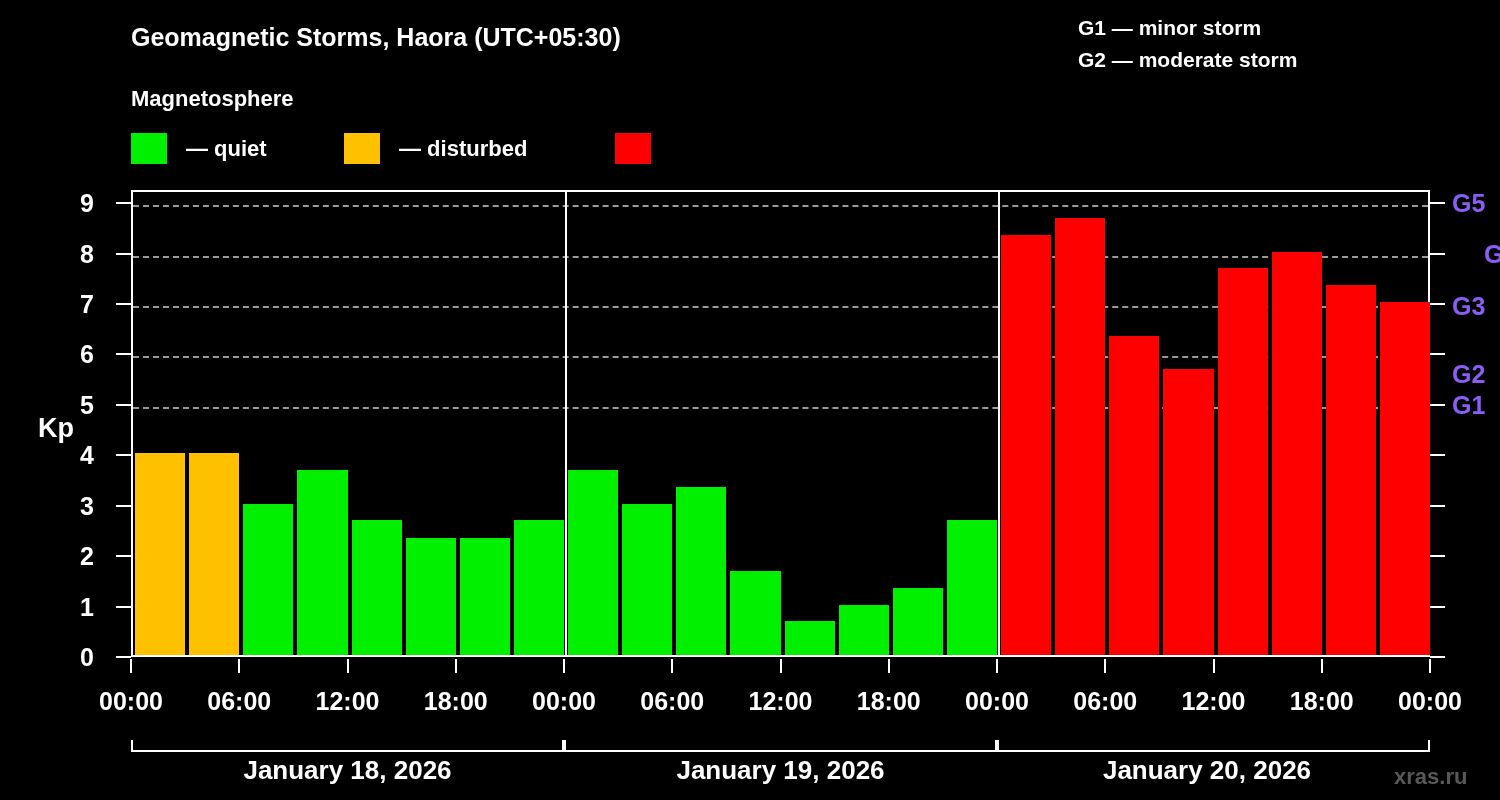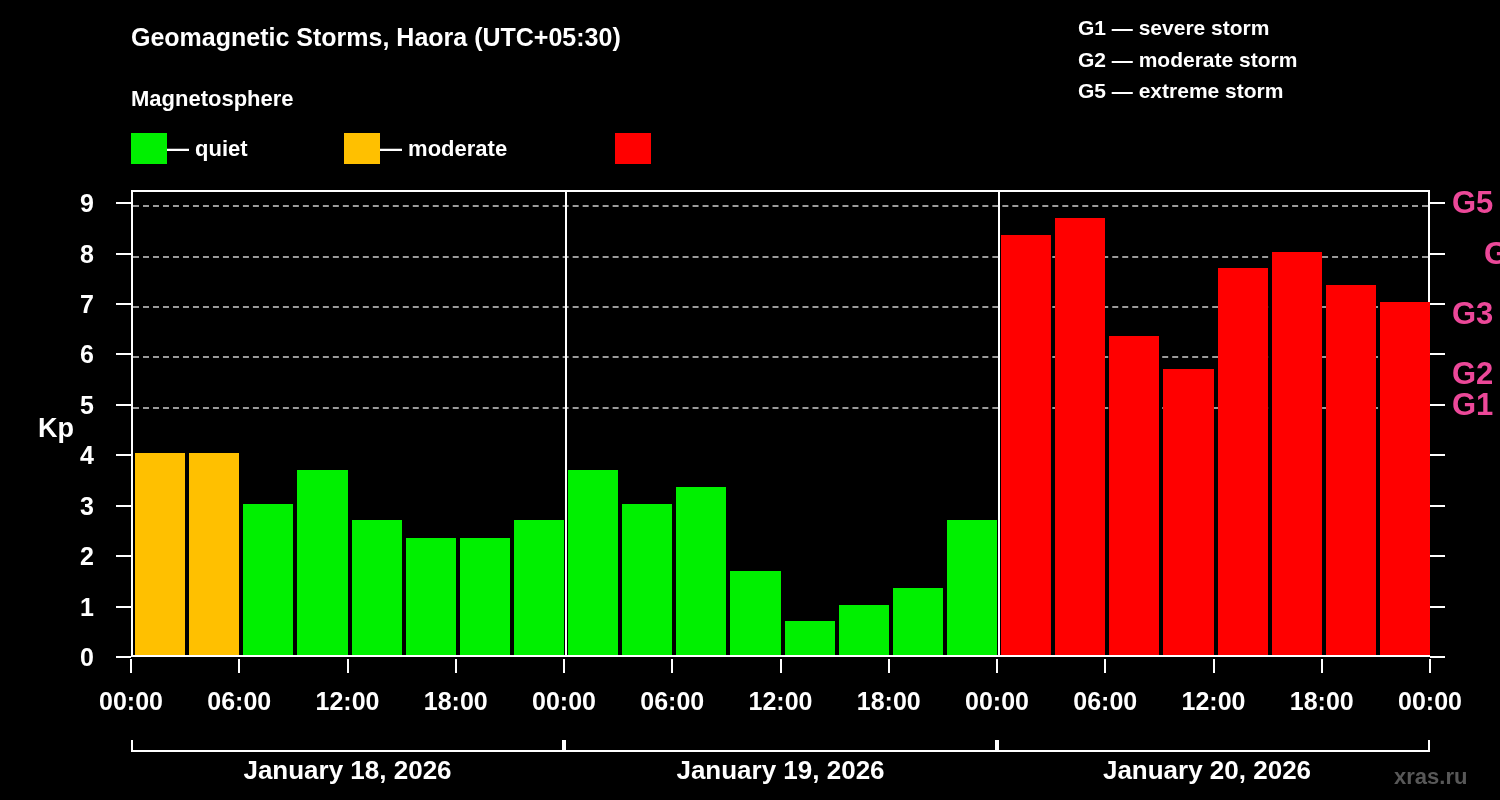--- a/index.html
+++ b/index.html
@@ -26,21 +26,21 @@
   
   .legend-row { position: absolute; left: 131px; top: 133px; height: 34px; }
   .legend-item { position: absolute; top: 0; height: 34px; white-space: nowrap; }
   .legend-swatch {
     display: inline-block; vertical-align: middle;
     width: 36px; height: 31px;
   }
   .legend-text {
     display: inline-block; vertical-align: middle;
     font-size: 22px; font-weight: bold; color: #ffffff;
-    margin-left: 0;
+    margin-left: 19px;
   }
   .li0 { left: 0px; }
   .li1 { left: 213px; }
   .li2 { left: 484px; }
 
   
   .gscale { position: absolute; left: 1078px; top: 12px; }
   .gscale-line {
     font-size: 21px; font-weight: bold; color: #ffffff;
     line-height: 31.5px; white-space: nowrap;
@@ -82,21 +82,21 @@
     font-size: 27px; font-weight: bold; color: #ffffff;
   }
 
   
   .gtick-mark {
     position: absolute; left: 1430px; width: 15px; height: 2px;
     background: #ffffff; transform: translateY(-1px);
   }
   .gtick-label {
     position: absolute; left: 1452px;
-    font-size: 31px; font-weight: bold; color: #ec4899;
+    font-size: 25px; font-weight: bold; color: #8b5cf6;
     transform: translateY(-50%); white-space: nowrap;
   }
 
   
   .xtick-mark {
     position: absolute; top: 659px; width: 2px; height: 14px;
     background: #ffffff;
   }
   .xtick-label {
     position: absolute; top: 687px;
@@ -129,31 +129,30 @@
 <div id="root">
 
   <div class="title">Geomagnetic Storms, Haora (UTC+05:30)</div>
   <div class="subtitle">Magnetosphere</div>
 
   <div class="legend-row">
     <div class="legend-item li0">
       <span class="legend-swatch" style="background: rgb(0, 240, 0);"></span><span class="legend-text">— quiet</span>
     </div>
     <div class="legend-item li1">
-      <span class="legend-swatch" style="background: rgb(255, 192, 0);"></span><span class="legend-text">— moderate</span>
+      <span class="legend-swatch" style="background: rgb(255, 192, 0);"></span><span class="legend-text">— disturbed</span>
     </div>
     <div class="legend-item li2">
       <span class="legend-swatch" style="background: rgb(255, 0, 0);"></span>
     </div>
   </div>
 
   <div class="gscale">
-    <div class="gscale-line">G1 — severe storm</div>
+    <div class="gscale-line">G1 — minor storm</div>
     <div class="gscale-line">G2 — moderate storm</div>
-    <div class="gscale-line">G5 — extreme storm</div>
   </div>
 
   <div class="kp-label">Kp</div>
 
   <div class="plot-frame">
     <div id="gridlines">
         <div class="gridline" style="top: 214.84px;"></div>
         <div class="gridline" style="top: 164.408px;"></div>
         <div class="gridline" style="top: 113.976px;"></div>
         <div class="gridline" style="top: 63.5443px;"></div>
@@ -212,21 +211,21 @@
       <div class="ytick-label" style="top: 253.544px;">8</div>
       <div class="ytick-mark" style="top: 203.112px;"></div>
       <div class="ytick-label" style="top: 203.112px;">9</div>
     </div>
   <div id="g-axis">
       <div class="gtick-mark" style="top: 404.84px;"></div>
       <div class="gtick-label" style="top: 404.84px;">G1</div>
       <div class="gtick-mark" style="top: 354.408px;"></div>
       <div class="gtick-label" style="top: 374px;">G2</div>
       <div class="gtick-mark" style="top: 303.976px;"></div>
-      <div class="gtick-label" style="top: 314px;">G3</div>
+      <div class="gtick-label" style="top: 306px;">G3</div>
       <div class="gtick-mark" style="top: 253.544px;"></div>
       <div class="gtick-label" style="top: 253.544px; margin-left: 32px;">G4</div>
       <div class="gtick-mark" style="top: 203.112px;"></div>
       <div class="gtick-label" style="top: 203.112px;">G5</div>
       <div class="gtick-mark" style="top: 657px;"></div>
       <div class="gtick-mark" style="top: 606.568px;"></div>
       <div class="gtick-mark" style="top: 556.136px;"></div>
       <div class="gtick-mark" style="top: 505.704px;"></div>
       <div class="gtick-mark" style="top: 455.272px;"></div>
     </div>

